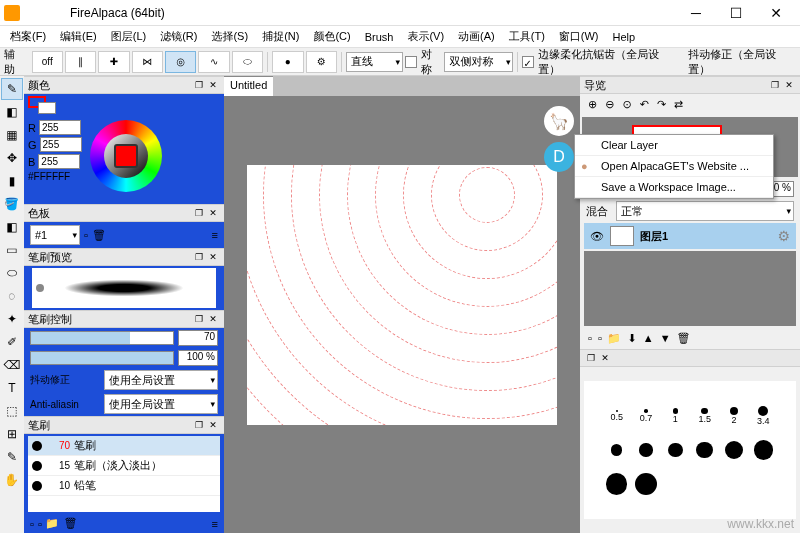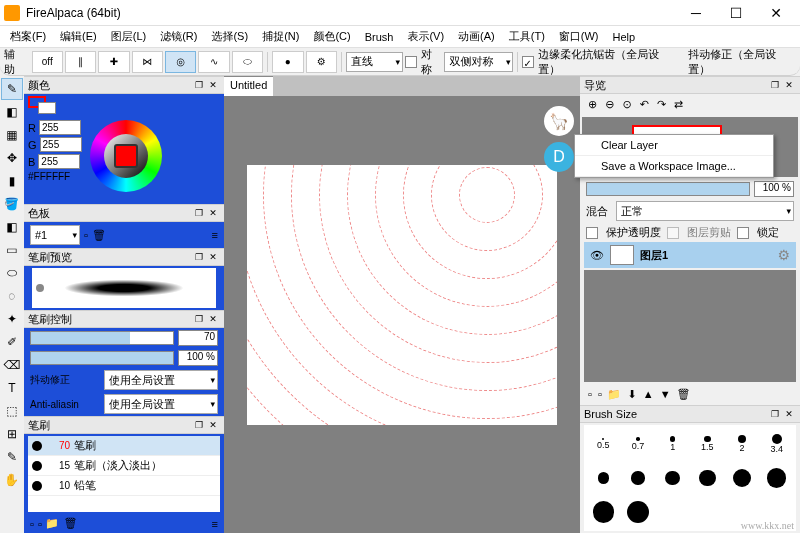--- a/index.html
+++ b/index.html
@@ -1,24 +1,24 @@
 <!DOCTYPE html>
 <html><head>
 <meta charset="utf-8">
 <style>
 * { margin: 0; padding: 0; box-sizing: border-box; font-family: "Microsoft YaHei", Arial, sans-serif; font-size: 11px; }
 body { width: 800px; height: 533px; background: #f0f0f0; overflow: hidden; position: relative; }
-.titlebar { height: 26px; background: #fff; display: flex; align-items: center; padding: 0 4px; border-bottom: 1px solid #e0e0e0; }
+.titlebar { height: 26px; background: #fff; display: flex; align-items: center; padding: 0 4px; border-bottom: 1px solid #e0e0e0; gap: 44px; }
 .titlebar .icon { width: 16px; height: 16px; background: #ff9800; border-radius: 2px; margin-right: 6px; }
 .titlebar .title { flex: 1; font-size: 12px; }
 .winbtns { display: flex; }
 .winbtns div { width: 40px; height: 26px; display: flex; align-items: center; justify-content: center; font-size: 14px; }
 .menubar { height: 22px; background: #fff; display: flex; align-items: center; padding: 0 4px; gap: 2px; border-bottom: 1px solid #e0e0e0; }
 .menubar span { padding: 2px 6px; }
-.toolbar { height: 28px; background: #f0f0f0; display: flex; align-items: center; padding: 0 4px; gap: 2px; border-bottom: 1px solid #d0d0d0; border-radius: 10px; }
+.toolbar { height: 28px; background: #f0f0f0; display: flex; align-items: center; padding: 0 4px; gap: 2px; border-bottom: 1px solid #d0d0d0; }
 .toolbar .lbl { margin-right: 4px; }
 .tbtn { width: 32px; height: 22px; border: 1px solid #ccc; background: #fff; display: flex; align-items: center; justify-content: center; font-size: 10px; }
 .tbtn.active { background: #d0e4f5; border-color: #7ab6e0; }
 .sep { width: 1px; height: 20px; background: #ccc; margin: 0 2px; }
 .sel { height: 20px; border: 1px solid #aaa; background: #fff; padding: 0 14px 0 4px; font-size: 11px; display: inline-flex; align-items: center; position: relative; }
 .sel::after { content: "▾"; position: absolute; right: 2px; font-size: 9px; }
 .cb { width: 12px; height: 12px; border: 1px solid #888; background: #fff; display: inline-block; margin-right: 2px; }
 .cb.checked::before { content: "✓"; font-size: 10px; line-height: 10px; }
 .main { display: flex; height: 457px; }
 .toolcol { width: 24px; background: #f0f0f0; display: flex; flex-direction: column; gap: 1px; padding-top: 2px; }
@@ -67,25 +67,25 @@
 .ctxmenu div { padding: 4px 8px 4px 26px; border-bottom: 1px solid #eee; font-size: 11px; position: relative; }
 .ctxmenu div.withicon::before { content: "●"; position: absolute; left: 6px; color: #c97; }
 .opacity-row { display: flex; align-items: center; padding: 2px 6px; gap: 4px; }
 .blend-row { display: flex; align-items: center; padding: 2px 6px; gap: 8px; }
 .lock-row { display: flex; align-items: center; padding: 2px 6px; gap: 6px; font-size: 10px; }
 .layer { display: flex; align-items: center; background: #a8d0ee; padding: 3px 6px; gap: 6px; margin: 0 4px; }
 .layer .eye { width: 14px; }
 .layer .thumb { width: 24px; height: 20px; background: #fff; border: 1px solid #888; }
 .layer .gear { margin-left: auto; color: #888; font-size: 14px; }
 .layer-btns { display: flex; gap: 6px; padding: 4px 8px; font-size: 13px; }
-.bsize-grid { display: grid; grid-template-columns: repeat(6, 1fr); gap: 4px; padding: 4px; background: #fff; margin: 2px 4px; }
+.bsize-grid { display: grid; grid-template-columns: repeat(6, 1fr); gap: 4px; padding: 20px; background: #fff; margin: 14px 4px; }
 .bsize-cell { height: 30px; display: flex; flex-direction: column; align-items: center; justify-content: center; }
 .bsize-dot { background: #000; border-radius: 50%; }
 .bsize-lbl { font-size: 9px; }
-.watermark { position: absolute; right: 6px; bottom: 2px; font-size: 10px; color: #aaa; font-family: Liberation Serif, serif; }
+.watermark { position: absolute; right: 6px; bottom: 2px; font-size: 12px; color: #aaa; }
 .grayfill { background: #808080; flex:1; margin: 2px 4px; min-height: 40px; }
 </style>
 </head>
 <body>
 
 <div class="titlebar">
   <div class="icon"></div>
   <div class="title">FireAlpaca (64bit)</div>
   <div class="winbtns">
     <div>─</div>
@@ -316,47 +316,38 @@
       </div>
 
     <div class="opacity-row">
       <div class="slider" style="flex:1"></div>
       <div class="numbox">100 %</div>
     </div>
     <div class="blend-row">
       <span>混合</span>
       <div class="sel" style="flex:1">正常</div>
     </div>
-    <div class="lock-row">
-      <span class="cb"></span>
-        <span>保护透明度</span>
-      <span class="cb" style="opacity:.5"></span>
-        <span style="opacity:.5">图层剪贴</span>
-      <span class="cb"></span>
-        <span>锁定</span>
-    </div>
     <div class="layer">
       <span class="eye">👁</span>
       <div class="thumb"></div>
       <span style="font-weight:bold">图层1</span>
       <span class="gear">⚙</span>
     </div>
     <div class="grayfill"></div>
     <div class="layer-btns">
       <span>▫</span>
       <span>▫</span>
       <span>📁</span>
       <span>⬇</span>
       <span>▲</span>
       <span>▼</span>
       <span>🗑</span>
     </div>
 
     <div class="phead">
-        <span class="t">Brush Size</span>
         <span class="b">❐</span>
         <span class="b">✕</span>
       </div>
     <div class="bsize-grid" id="bsizegrid">
         <div class="bsize-cell">
           <div class="bsize-dot" style="width:2px;height:2px"></div>
           <div class="bsize-lbl">0.5</div>
         </div>
         <div class="bsize-cell">
           <div class="bsize-dot" style="width:3.6px;height:3.6px"></div>
@@ -401,16 +392,17 @@
         </div>
         <div class="bsize-cell">
           <div class="bsize-dot" style="width:22.8px;height:22.8px"></div>
         </div>
       </div>
   </div>
 </div>
 
 <div class="ctxmenu">
   <div>Clear Layer</div>
+  <div class="withicon">Open AlpacaGET's Website ...</div>
   <div>Save a Workspace Image...</div>
 </div>
 
 <div class="watermark">www.kkx.net</div>
 
 </body></html>

